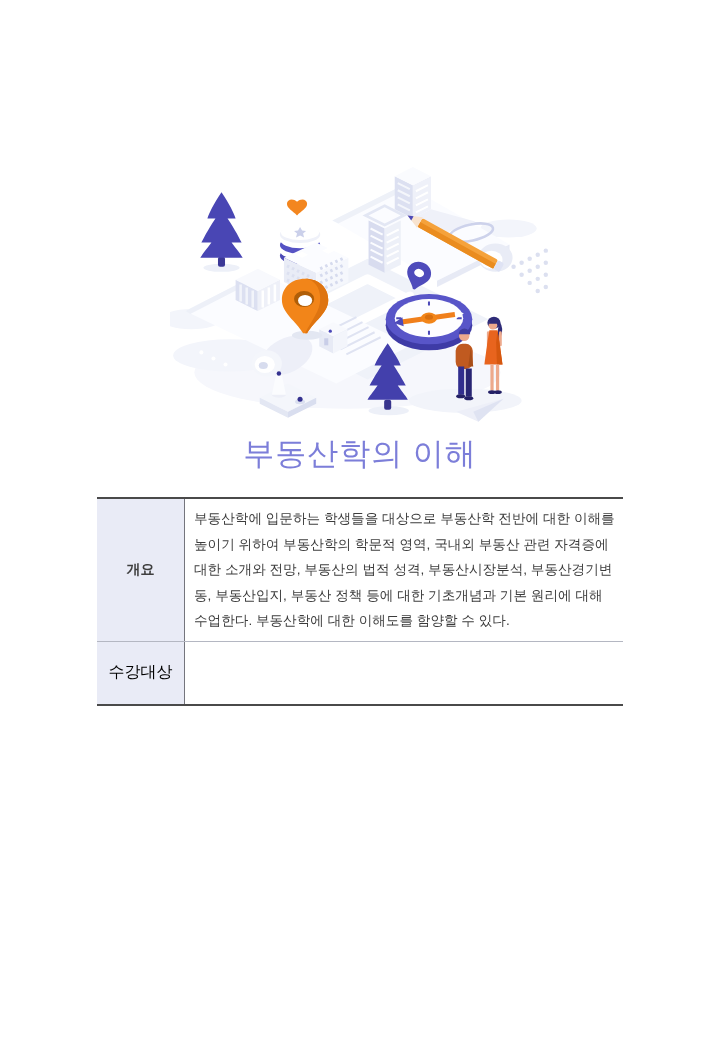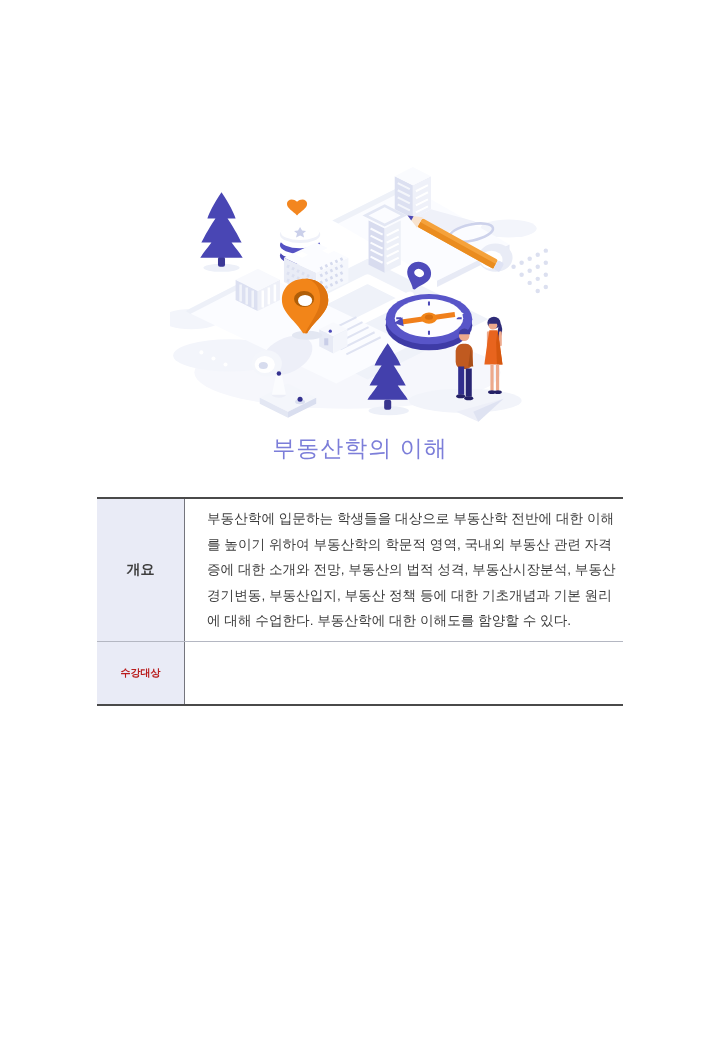--- a/index.html
+++ b/index.html
@@ -4,41 +4,41 @@
 <style>
   html,body{margin:0;padding:0;background:#ffffff;}
   body{width:720px;height:1040px;position:relative;overflow:hidden;
        font-family:"Liberation Sans","DejaVu Sans",sans-serif;}
   .page{position:absolute;inset:0;background:#ffffff;}
 
   .illustration{position:absolute;left:170px;top:158px;width:385px;height:282px;}
 
   .page-title{
     position:absolute;left:97px;top:433px;width:526px;
-    text-align:center;font-size:23px;font-weight:400;
+    text-align:center;font-size:31px;font-weight:400;
     color:#7C7ED9;letter-spacing:1px;
   }
 
   .course-table{
     position:absolute;left:97px;top:497px;width:526px;
     border-top:2px solid #4A4A4A;border-bottom:2px solid #4A4A4A;
     box-sizing:border-box;
   }
   .trow{display:flex;align-items:stretch;}
   .trow + .trow{border-top:1px solid #B4B7C2;}
   .tlabel{
     flex:0 0 88px;width:88px;background:#E9EBF6;
     display:flex;align-items:center;justify-content:center;
     font-size:14px;box-sizing:border-box;
     border-right:1px solid #74757D;
   }
   .tlabel.bold{font-weight:700;color:#3F3F3F;}
-  .tlabel.gray{font-weight:700;color:#b91c1c;font-size:10px;}
+  .tlabel.gray{font-weight:400;color:#000000;font-size:16px;}
   .tcontent{
-    flex:1;padding:7px 7px 7px 22px;box-sizing:border-box;
+    flex:1;padding:7px 7px 7px 9px;box-sizing:border-box;
     font-size:13.6px;line-height:25.6px;color:#3C3C3C;
     word-break:break-all;
   }
   .tcontent.overview{min-height:139px;}
   .tcontent.audience{min-height:62px;display:flex;flex-direction:column;justify-content:center;}
   ul.bullets{list-style:none;margin:0;padding:0;}
   ul.bullets li{position:relative;padding-left:20px;line-height:25.6px;}
   ul.bullets li::before{
     content:"•";position:absolute;left:5px;top:0;
     color:#3C3C3C;font-size:12px;

